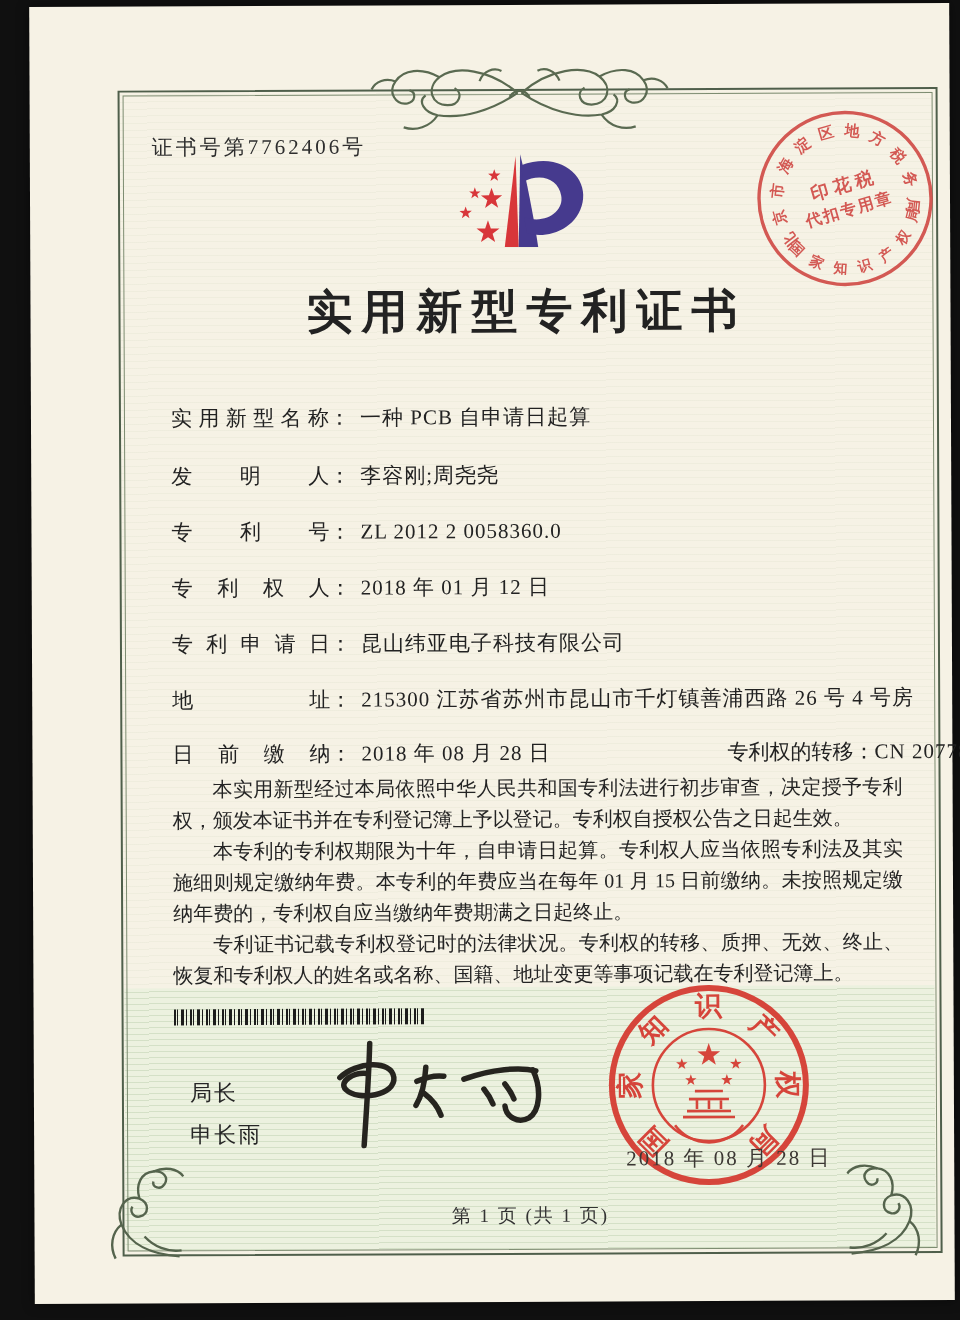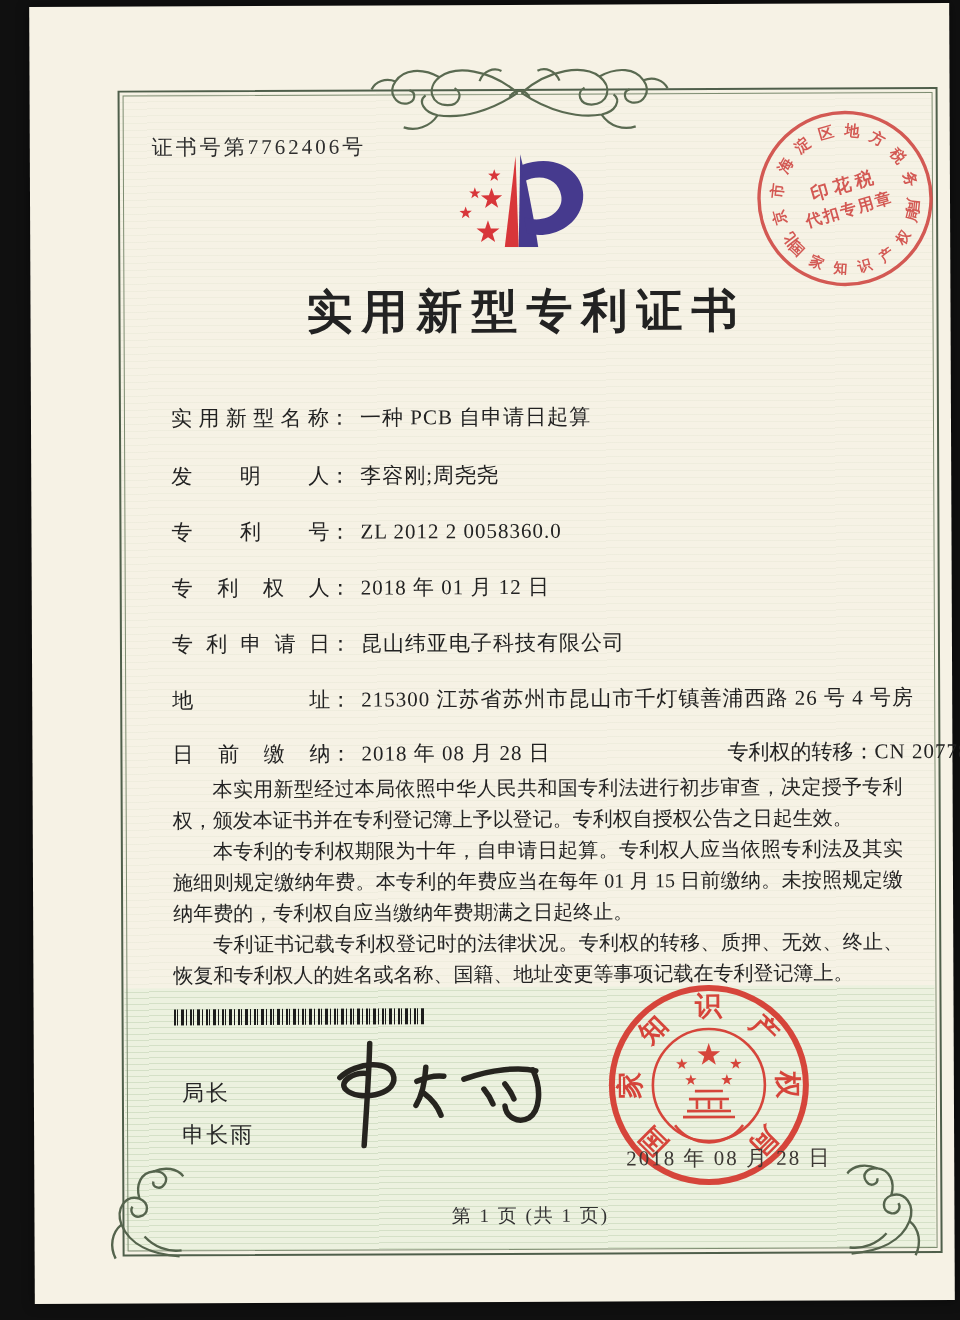--- a/index.html
+++ b/index.html
@@ -23,21 +23,21 @@
   .fcolon{display:inline-block;margin-right:10px;}
   .fvalue{letter-spacing:1px;}
   .grant2{position:absolute;left:555px;top:0;font-size:21px;white-space:nowrap;}
   .paras{position:absolute;left:140px;top:768px;width:730px;font-size:20px;line-height:31px;
          text-align:justify;color:#242424;}
   .paras p{margin:0;text-indent:2em;}
   .barcode{position:absolute;left:140px;top:1003px;width:252px;height:16px;
          background:repeating-linear-gradient(90deg,#1c1c1c 0 2px,transparent 2px 3px,#1c1c1c 3px 4px,
          transparent 4px 7px,#1c1c1c 7px 10px,transparent 10px 12px,#1c1c1c 12px 13px,transparent 13px 16px);}
   .director{position:absolute;left:148px;top:1072px;font-size:22px;color:#262626;}
-  .director div{margin-bottom:12px;letter-spacing:2px;}
+  .director div{margin-bottom:12px;letter-spacing:2px;margin-left:8px;}
   .sig{position:absolute;left:272px;top:1032px;}
   .sig path{fill:none;stroke:#26241f;stroke-width:5.5;stroke-linecap:round;stroke-linejoin:round;}
   .seal{position:absolute;left:563px;top:975px;width:225px;height:215px;opacity:.93;}
   .seal .ring{fill:none;stroke:#d5392f;stroke-width:6;}
   .seal .emb{fill:none;stroke:#d5392f;stroke-width:2.6;}
   #seal-arc text{fill:#d5392f;font-size:27px;font-weight:700;text-anchor:middle;dominant-baseline:central;
          font-family:"Liberation Serif",serif;}
   .seal-star{fill:#d5392f;}
   .seal-date{position:absolute;left:592px;top:1140px;width:190px;font-size:21px;color:#3b3733;
          letter-spacing:2px;white-space:nowrap;}

